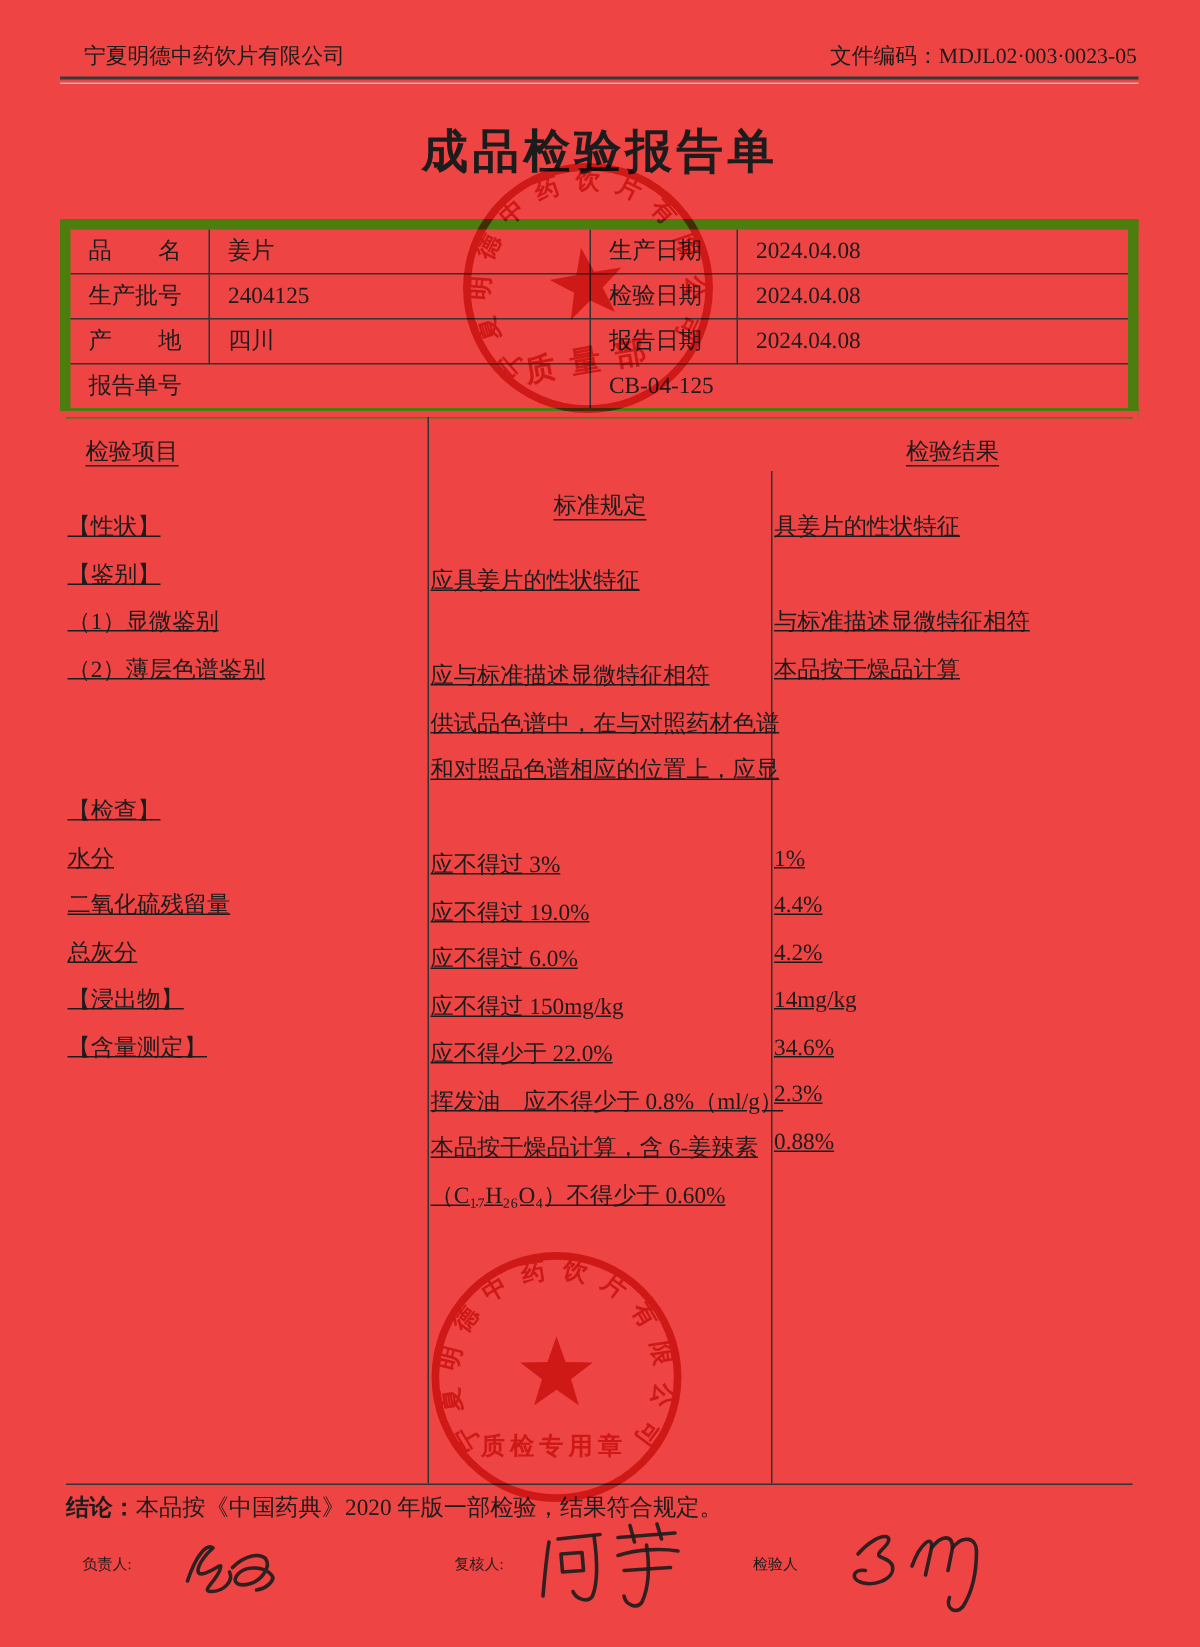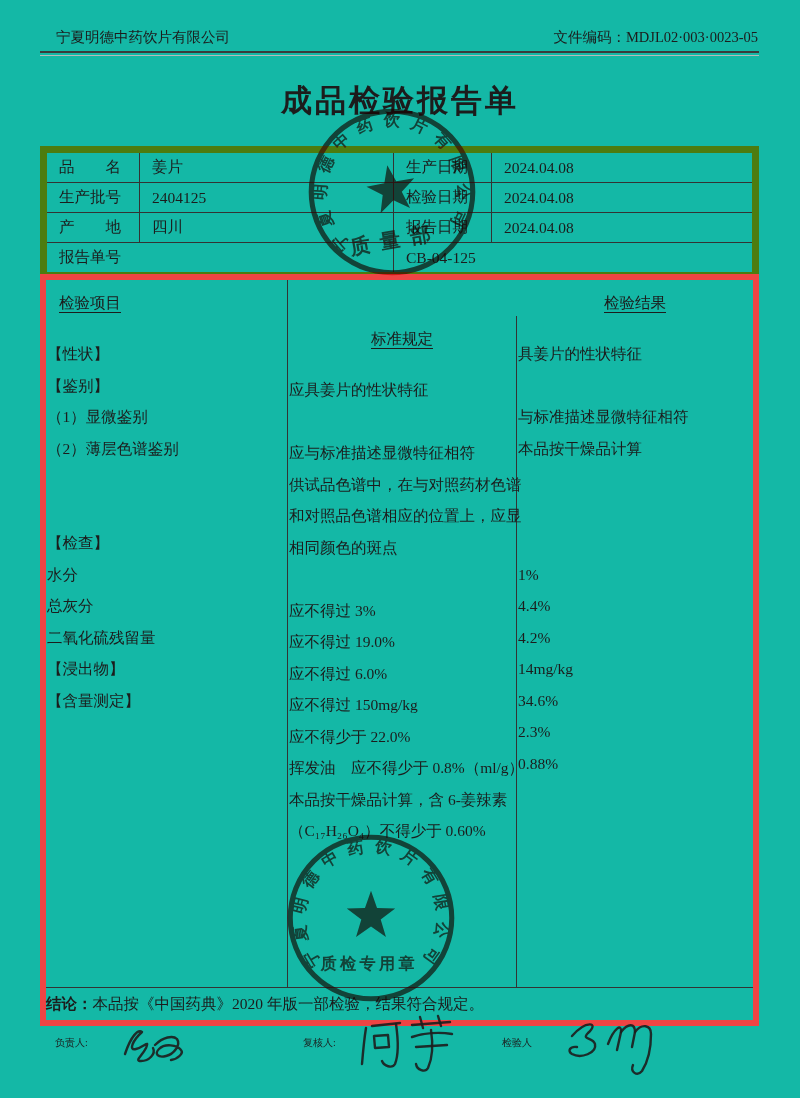--- a/index.html
+++ b/index.html
@@ -1,48 +1,48 @@
 <!DOCTYPE html>
 <html style="--stamp-red: #d9453e;"><head>
 <meta charset="utf-8">
 <style>
   html,body { margin:0; padding:0; background:#ffffff; }
   .page {
-    position:relative; width:800px; height:1098px; background:#14b8a6;
+    position:relative; width:800px; height:1098px; background:#ef4444;
     color:#1c1c1c; font-family:"Liberation Serif","DejaVu Serif",serif;
     overflow:hidden;
   }
   
   .hdr-left  { position:absolute; left:56px;  top:28px; font-size:14.5px; }
   .hdr-right { position:absolute; right:42px; top:28px; font-size:14.5px; }
   .hdr-rule  { position:absolute; left:40px; top:51px; width:719px; height:2px;
                border-top:2px solid #3a3a3a; border-bottom:1px solid #b9b9b9; }
   .title { position:absolute; left:0; right:0; top:80px; text-align:center;
            font-size:31px; font-weight:bold; letter-spacing:3px; }
   
   .info-table { position:absolute; left:40px; top:146px; width:719px;
                 border-collapse:collapse; table-layout:fixed; font-size:15.5px;
                 border:7px solid #4d7c0f; }
   .info-table td { border:1px solid #333; height:29px; padding:0 0 0 12px;
                    white-space:pre; overflow:hidden; }
   
   .spec { position:absolute; left:40px; top:274px; width:719px; height:752px;
-          border:6px solid #ef4444; box-sizing:border-box; display:flex;
+          border:4px solid #ef4444; box-sizing:border-box; display:flex;
           flex-direction:column; font-size:15.5px; }
   .spec-cols { display:flex; flex:1; min-height:0; }
   .col { box-sizing:border-box; }
   .col-item { width:242px; border-right:1px solid #333; }
   .col-std  { width:229px; border-right:1px solid #333;margin-top:36px; }
   .col-res  { flex:1; }
   .col-head { height:46px; display:flex; align-items:center; }
   .col-item .col-head { padding-left:13px; }
   .col-std .col-head, .col-res .col-head { justify-content:center; }
   .col-head span { text-decoration:underline; text-underline-offset:4px; }
   .lines { padding-top:12px; }
-  .lines div { height:31.5px; line-height:31.5px; padding-left:1px; white-space:pre; }
+  .lines div { height:31.5px; line-height:31.5px; padding-left:1px; white-space:pre;text-decoration:underline; }
   .conclusion { border-top:1px solid #333; height:32px; line-height:31px;
                 white-space:pre; }
   .conclusion .lbl { font-weight:bold; }
   
   .foot-label { position:absolute; top:1036px; font-size:10px; }
   .sig { position:absolute; }
   .sig path { fill:none; stroke:#1d1d1d; stroke-width:2.4; stroke-linecap:round;
               stroke-linejoin:round; opacity:.9; }
   
   :root { --stamp-red:#d9453e; }
@@ -106,39 +106,38 @@
           </div>
         <div class="lines">
             <div>【性状】</div>
             <div>【鉴别】</div>
             <div>（1）显微鉴别</div>
             <div>（2）薄层色谱鉴别</div>
             <div></div>
             <div></div>
             <div>【检查】</div>
             <div>水分</div>
+            <div>二氧化硫残留量</div>
             <div>总灰分</div>
-            <div>二氧化硫残留量</div>
             <div>【浸出物】</div>
             <div>【含量测定】</div>
             <div></div>
             <div></div>
           </div>
       </div>
       <div class="col col-std">
         <div class="col-head">
             <span>标准规定</span>
           </div>
         <div class="lines">
             <div>应具姜片的性状特征</div>
             <div></div>
             <div>应与标准描述显微特征相符</div>
             <div>供试品色谱中，在与对照药材色谱</div>
             <div>和对照品色谱相应的位置上，应显</div>
-            <div>相同颜色的斑点</div>
             <div></div>
             <div>应不得过 3%</div>
             <div>应不得过 19.0%</div>
             <div>应不得过 6.0%</div>
             <div>应不得过 150mg/kg</div>
             <div>应不得少于 22.0%</div>
             <div>挥发油　应不得少于 0.8%（ml/g）</div>
             <div>本品按干燥品计算，含 6-姜辣素</div>
             <div>（C₁₇H₂₆O₄）不得少于 0.60%</div>
           </div>

